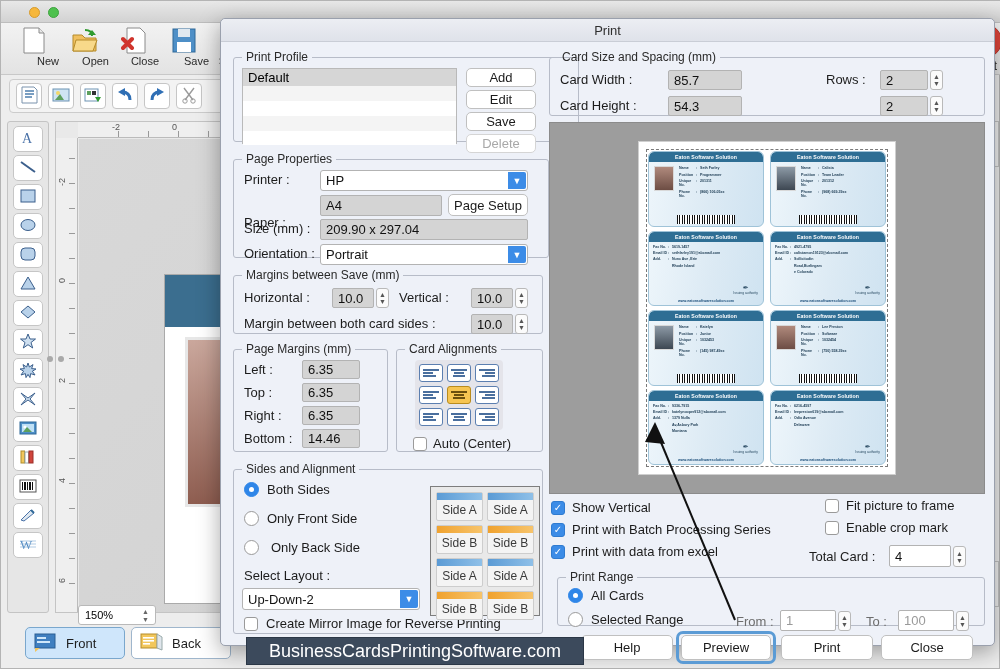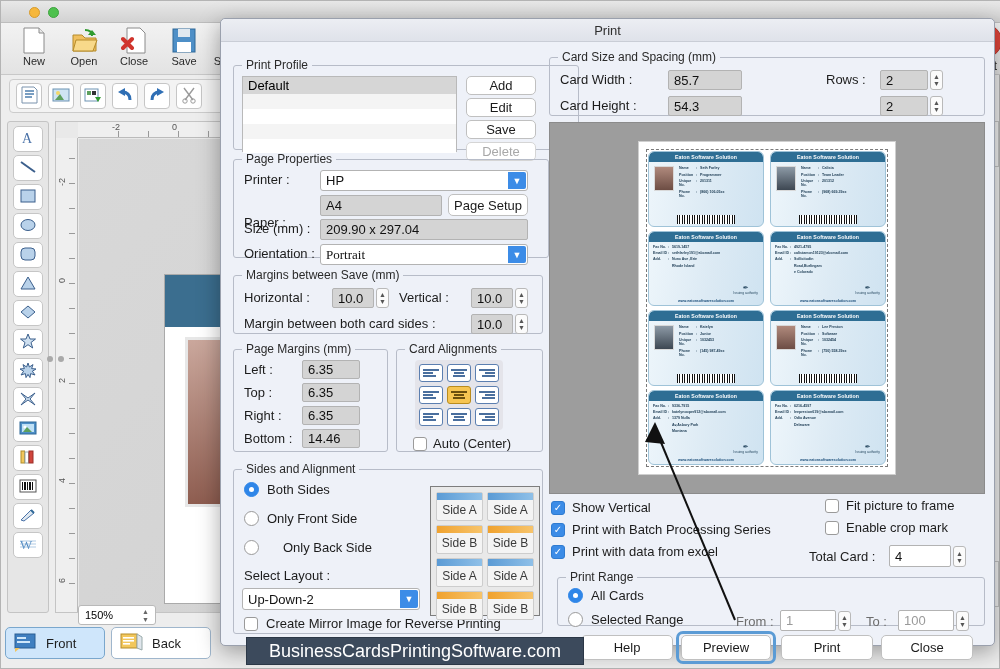--- a/index.html
+++ b/index.html
@@ -34,21 +34,21 @@
   }
 
   
   .toolbar {
     position: absolute; left: 0; top: 22px; width: 1000px; height: 52px;
     background: linear-gradient(#f2f2f2, #e3e3e3);
     border-bottom: 1px solid #c8c8c8;
     display: flex; align-items: flex-start; padding-left: 8px;
   }
   .tb-item {
-    width: 50px; text-align: center; padding-top: 3px;
+    width: 50px; text-align: right; padding-top: 3px;
     font-size: 11px; color: #2b2b2b;
   }
   .tb-ico { height: 28px; display: flex; align-items: center; justify-content: center; }
   .tb-label { margin-top: 1px; }
 
   
   .toolbar2 {
     position: absolute; left: 8px; top: 78px; width: 984px; height: 34px;
     background: #f3f3f3; border: 1px solid #ccc; border-radius: 4px;
     display: flex; align-items: center; gap: 6px; padding-left: 6px;
@@ -112,21 +112,21 @@
     position: absolute; left: 77px; top: 604px; width: 78px; height: 20px;
     background: #fff; border: 1px solid #b9b9b9; border-radius: 3px;
     font-size: 11px; display: flex; align-items: center; padding-left: 6px;
   }
   .stepper {
     position: absolute; right: 4px; top: 2px; width: 11px; height: 15px;
     display: flex; flex-direction: column; justify-content: space-between;
     align-items: center; color: #666; font-size: 7px; line-height: 7px;
   }
 
-  .side-tabs { position: absolute; left: 4px; top: 626px; display: flex; gap: 6px; border-radius: 6px; }
+  .side-tabs { position: absolute; left: 24px; top: 626px; display: flex; gap: 6px; border-radius: 6px; }
   .side-tab {
     width: 100px; height: 32px; border: 1px solid #9fb6cc; border-radius: 5px;
     background: #fff; display: flex; align-items: center; gap: 8px; padding-left: 8px;
     font-size: 13px; color: #1e1e1e;
   }
   .side-tab.active { background: #cfe6fb; border-color: #7aa7cd; }
 
   
   .right-edge-btn {
     position: absolute; right: 0; width: 30px;
@@ -631,21 +631,21 @@
 
   <div class="close-round">✕</div>
 
   <div class="dlg">
     <div class="dlg-titlebar">
       <span>Print</span>
     </div>
 
     <div class="dlg-body">
 
-      <fieldset class="grp" style="left:12px; top:16px; width:346px; height:92px;">
+      <fieldset class="grp" style="left:12px; top:8px; width:346px; height:92px;">
         <legend>Print Profile</legend>
         <div style="position:absolute; left:8px; top:4px; width:215px; height:76px; background:#fafafa; border:1px solid #b9b9b9;">
           <div style="height:17px; background:#d6d6d6; font-size:13px; padding-left:5px; line-height:17px;">Default</div>
           <div style="height:15px; background:#f4f4f4;"></div>
           <div style="height:15px; background:#fff;"></div>
           <div style="height:15px; background:#f4f4f4;"></div>
           <div style="height:14px; background:#fff;"></div>
         </div>
         <div class="btn" style="position:absolute; left:232px; top:4px; width:70px; height:19px;">Add</div>
         <div class="btn" style="position:absolute; left:232px; top:26px; width:70px; height:19px;">Edit</div>
@@ -662,21 +662,21 @@
         </div>
 
         <div class="lbl" style="position:absolute; left:10px; top:49px;">Paper :</div>
         <div class="fld" style="position:absolute; left:86px; top:29px; width:122px; height:21px;">A4</div>
         <div class="btn" style="position:absolute; left:214px; top:28px; width:80px; height:22px;">Page Setup</div>
 
         <div class="lbl" style="position:absolute; left:10px; top:55px;">Size (mm) :</div>
         <div class="fld" style="position:absolute; left:86px; top:53px; width:208px; height:21px;">209.90 x 297.04</div>
 
         <div class="lbl" style="position:absolute; left:10px; top:80px;">Orientation :</div>
-        <div class="combo" style="position:absolute; left:86px; top:78px; width:208px; height:21px;font-family:Liberation Serif, serif;">
+        <div class="combo" style="position:absolute; left:86px; top:78px; width:208px; height:21px;">
           <span>Portrait</span>
           <span class="arrow">▼</span>
         </div>
       </fieldset>
 
       <fieldset class="grp" style="left:12px; top:226px; width:310px; height:66px;">
         <legend>Margins between Save (mm)</legend>
         <div class="lbl" style="position:absolute; left:10px; top:8px;">Horizontal :</div>
         <div class="fld" style="position:absolute; left:98px; top:6px; width:42px; height:20px;">10.0</div>
         <div class="spin" style="position:absolute; left:142px; top:6px;">
@@ -773,21 +773,21 @@
         <legend>Sides and Alignment</legend>
 
         <div class="row" style="position:absolute; left:10px; top:6px; gap:8px;">
           <span class="radio on"></span>
           <span class="lbl">Both Sides</span>
         </div>
         <div class="row" style="position:absolute; left:10px; top:35px; gap:8px;">
           <span class="radio"></span>
           <span class="lbl">Only Front Side</span>
         </div>
-        <div class="row" style="position:absolute; left:10px; top:64px; gap:24px;">
+        <div class="row" style="position:absolute; left:10px; top:64px; gap:12px;">
           <span class="radio"></span>
           <span class="lbl">Only Back Side</span>
         </div>
 
         <div class="lbl" style="position:absolute; left:10px; top:92px;">Select Layout :</div>
         <div class="combo" style="position:absolute; left:8px; top:112px; width:178px; height:22px;">
           <span>Up-Down-2</span>
           <span class="arrow">▼</span>
         </div>
 

